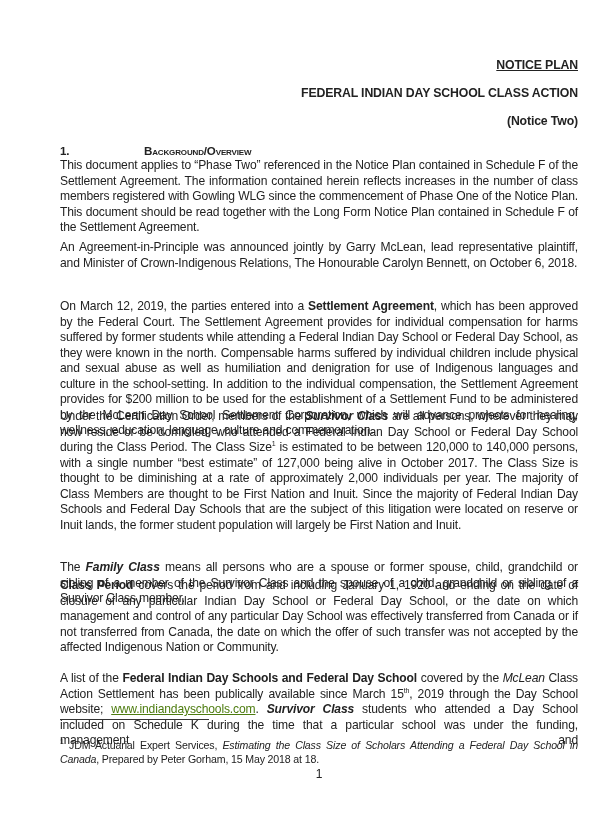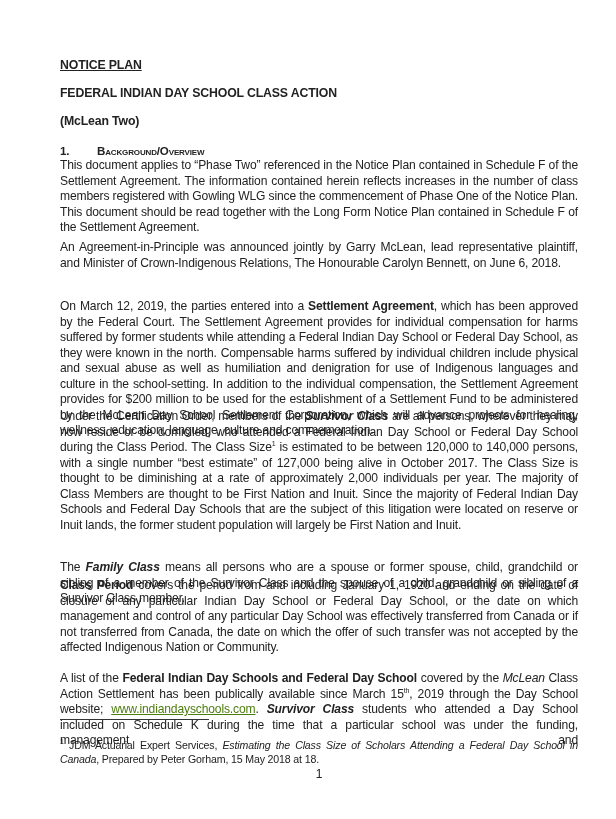--- a/index.html
+++ b/index.html
@@ -4,29 +4,29 @@
 <style>
   html, body { margin: 0; padding: 0; background: #ffffff; }
   body { width: 616px; height: 819px; overflow: hidden; position: relative; }
   .page {
     position: absolute; left: 60px; top: 0; width: 518px;
     font-family: "Liberation Sans", sans-serif;
     color: #222; font-size: 12.1px; line-height: 15.5px;
     letter-spacing: -0.15px;
   }
   .title {
-    position: absolute; left: 0; width: 518px; text-align: left;
+    position: absolute; left: 0; width: 518px; text-align: right;
     font-weight: bold; font-size: 12.3px;
   }
   .t1 { top: 58px; text-decoration: underline; }
   .t2 { top: 86px; }
   .t3 { top: 114px; }
   .heading { position: absolute; top: 143px; left: 0; font-weight: bold; font-size: 11.6px; }
   .heading .num { display: inline-block; width: 37px; }
-  .heading .sc { font-variant: small-caps; }
+  .heading .sc { font-variant: small-caps; margin-left: 47px; }
   .para { position: absolute; left: 0; width: 518px; text-align: justify; margin: 0; }
   .p1 { top: 158px; }
   .p2 { top: 240px; }
   .p3 { top: 299px; }
   .p4 { top: 409px; }
   .p5 { top: 547px; margin-top: 13px; }
   .p6 { top: 578px; }
   .p7 { top: 671px; }
   .last { text-align-last: justify; }
   sup { font-size: 7px; line-height: 0; vertical-align: super; }
@@ -34,29 +34,29 @@
   .rule { position: absolute; left: 0; top: 719px; width: 149px; border-top: 1px solid #333; }
   .footnote { position: absolute; left: 0; top: 738px; width: 518px; font-size: 10.6px; line-height: 14px; text-align: justify; }
   .pagenum { position: absolute; left: 0; top: 767px; width: 518px; text-align: center; font-size: 12px; padding-left: 0; }
 </style>
 </head>
 <body>
 
 <div class="page">
   <div class="title t1">NOTICE PLAN</div>
   <div class="title t2">FEDERAL INDIAN DAY SCHOOL CLASS ACTION</div>
-  <div class="title t3">(McLean Two)</div>
+  <div class="title t3">(Notice Two)</div>
 
   <div class="heading">
     <span class="num">1.</span><span class="sc">Background/Overview</span>
   </div>
 
   <p class="para p1">This document applies to “Phase Two” referenced in the Notice Plan contained in Schedule F of the Settlement Agreement. The information contained herein reflects increases in the number of class members registered with Gowling WLG since the commencement of Phase One of the Notice Plan. This document should be read together with the Long Form Notice Plan contained in Schedule F of the Settlement Agreement.</p>
 
-  <p class="para p2">An Agreement-in-Principle was announced jointly by Garry McLean, lead representative plaintiff, and Minister of Crown-Indigenous Relations, The Honourable Carolyn Bennett, on June 6, 2018.</p>
+  <p class="para p2">An Agreement-in-Principle was announced jointly by Garry McLean, lead representative plaintiff, and Minister of Crown-Indigenous Relations, The Honourable Carolyn Bennett, on October 6, 2018.</p>
 
   <p class="para p3"><span>On March 12, 2019, the parties entered into a </span><b>Settlement Agreement</b><span>, which has been approved by the Federal Court.  The Settlement Agreement provides for individual compensation for harms suffered by former students while attending a Federal Indian Day School or Federal Day School, as they were known in the north. Compensable harms suffered by individual children include physical and sexual abuse as well as humiliation and denigration for use of Indigenous languages and culture in the school-setting. In addition to the individual compensation, the Settlement Agreement provides for $200 million to be used for the establishment of a Settlement Fund to be administered by the McLean Day School Settlement Corporation, which will advance projects for healing, wellness, education, language, culture and commemoration.</span></p>
 
   <p class="para p4"><span>Under the Certification Order, members of the </span><b><i>Survivor Class</i></b><span> are all persons, wherever they may now reside or be domiciled, who attended a Federal Indian Day School or Federal Day School during the Class Period. The Class Size</span><sup>1</sup><span>  is estimated to be between 120,000 to 140,000 persons, with a single number “best estimate” of 127,000 being alive in October 2017. The Class Size is thought to be diminishing at a rate of approximately 2,000 individuals per year. The majority of Class Members are thought to be First Nation and Inuit. Since the majority of Federal Indian Day Schools and Federal Day Schools that are the subject of this litigation were located on reserve or Inuit lands, the former student population will largely be First Nation and Inuit.</span></p>
 
   <p class="para p5"><span>The </span><b><i>Family Class</i></b><span> means all persons who are a spouse or former spouse, child, grandchild or sibling of a member of the Survivor Class and the spouse of a child, grandchild or sibling of a Survivor Class member.</span></p>
 
   <p class="para p6"><b>Class Period</b><span> covers the period from and including January 1, 1920 and ending on the date of closure of any particular Indian Day School or Federal Day School, or the date on which management and control of any particular Day School was effectively transferred from Canada or if not transferred from Canada, the date on which the offer of such transfer was not accepted by the affected Indigenous Nation or Community.</span></p>
 
   <p class="para p7 last"><span>A list of the </span><b>Federal Indian Day Schools and Federal Day School</b><span> covered by the </span><i>McLean</i><span> Class Action Settlement has been publically available since March 15</span><sup>th</sup><span>, 2019 through the Day School website; </span><a>www.indiandayschools.com</a><span>.  </span><b><i>Survivor Class</i></b><span> students who attended a Day School included on Schedule K during the time that a particular school was under the funding, management and</span></p>

